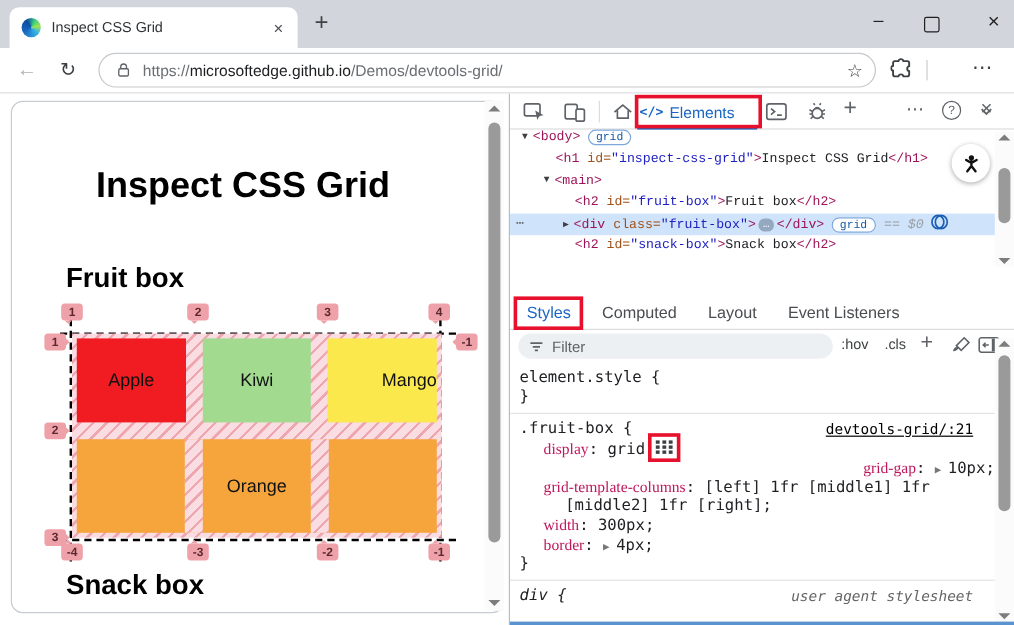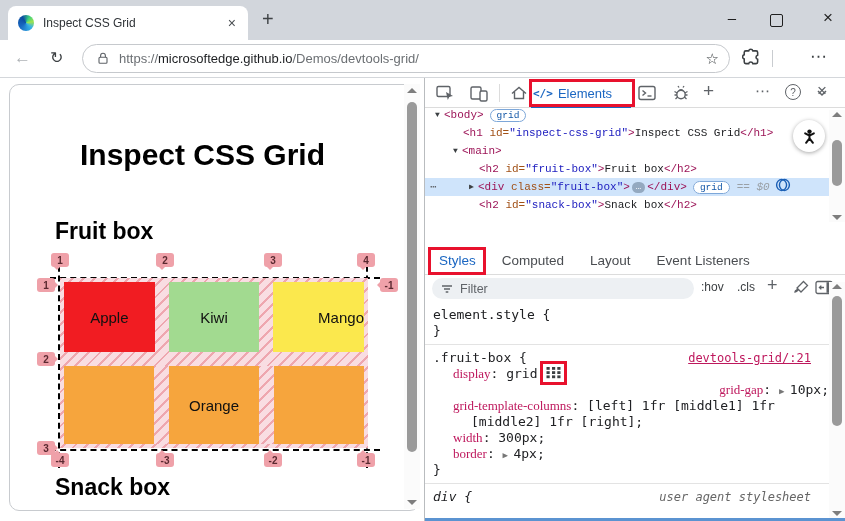--- a/index.html
+++ b/index.html
@@ -128,21 +128,21 @@
   .sp-toggle{position:absolute;left:390px;top:5px;display:flex;color:#5f6368;}
 
   
   .styles-code{position:absolute;left:0;top:225px;width:404px;height:215px;overflow:hidden;font-family:"DejaVu Sans Mono",monospace;font-size:13px;line-height:16px;color:#202124;padding-top:4px;box-sizing:border-box;}
   .css-line{white-space:pre;height:16px;}
   .tk-prop{color:#be185d;font-family:Liberation Serif, serif;} .tk-val{color:#202124;} .tk-plain{color:#202124;}
   .tk-tri{color:#777;font-size:9px;}
   .tk-italic{font-style:italic;color:#202124;}
   .css-sep{border-top:1px solid #e3e3e3;margin:5px 0;}
   .css-right{float:right;margin-right:18px;font-size:12px;}
-  .link{color:#be185d;text-decoration:underline;}
+  .link{color:#000000;text-decoration:underline;}
   .ua-right{color:#666;font-style:italic;}
   .grid-edit-icon{display:inline-block;width:17px;height:14px;margin-left:7px;vertical-align:-2px;background:#fff;outline:3px solid #e8112d;outline-offset:2px;}
   .sb-styles{left:404px;top:204px;width:16px;height:236px;}
   .sb-styles .sb-up{top:2px;} .sb-styles .sb-thumb{top:14px;height:130px;} .sb-styles .sb-down{bottom:2px;}
 
   
   .annot{position:absolute;border:3px solid #e8112d;box-sizing:border-box;}
   .annot-elements{left:104px;top:1px;width:106px;height:28px;}
   .annot-styles{left:3px;top:169px;width:58px;height:28px;}
 

